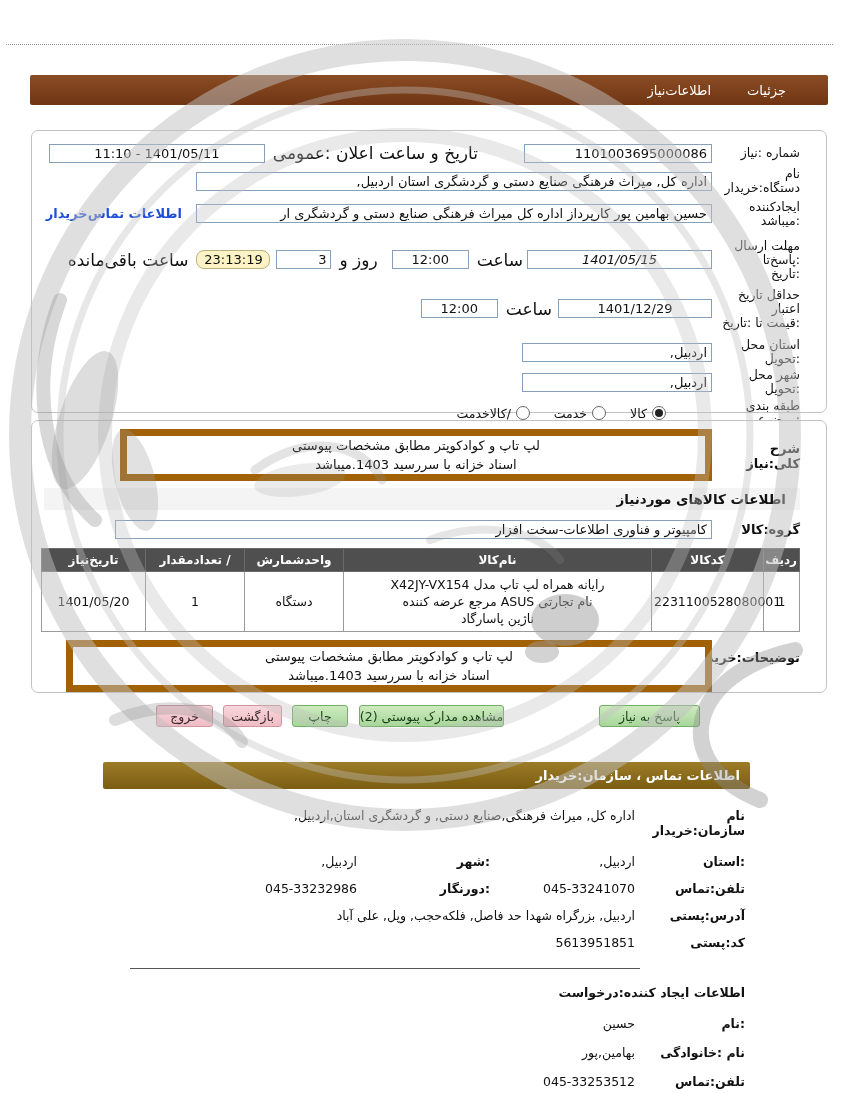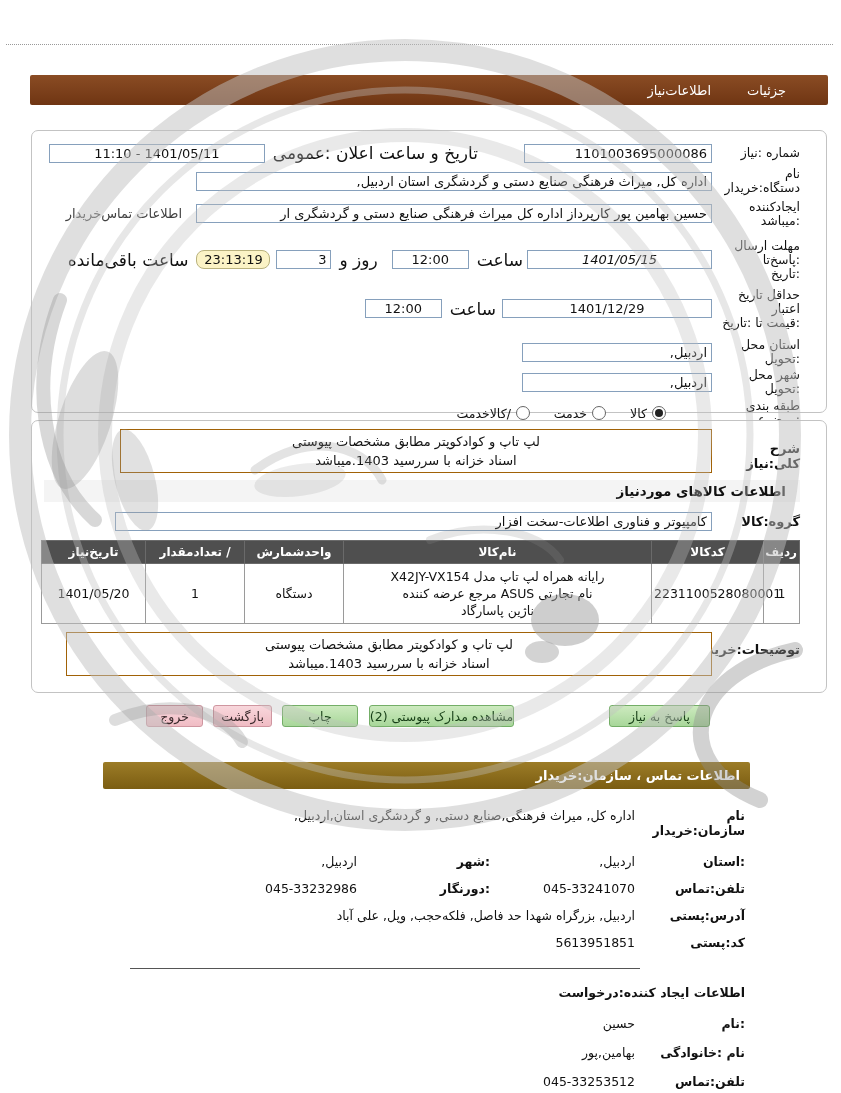--- a/index.html
+++ b/index.html
@@ -23,33 +23,33 @@
   .flabel{flex:0 0 88px;width:88px;text-align:right;font-size:12.5px;line-height:14px;color:#111;}
   .flabel.two{align-self:flex-start;padding-top:1px;}
   .blabel{flex:0 0 88px;width:88px;text-align:right;font-size:13px;font-weight:bold;line-height:15px;}
   .midlabel{font-size:17px;white-space:nowrap;}
 
   .inp{height:19px;border:1px solid #86a0bc;background:#fff;box-sizing:border-box;display:flex;
        align-items:center;padding:0 4px;font-size:13px;white-space:nowrap;overflow:hidden;}
   .inp.ltr{direction:ltr;justify-content:flex-end;}
   .inp.center{justify-content:center;}
   .inp.hl{background:#fbf3c6;border-color:#b9b27e;}
-  .link{color:#404040;font-size:13px;cursor:pointer;white-space:nowrap;}
+  .link{color:#1d4ed8;font-size:13px;cursor:pointer;white-space:nowrap;font-weight:bold;}
 
   .radio{width:12px;height:12px;border:1px solid #666;border-radius:50%;background:#fff;
          position:relative;flex:0 0 12px;cursor:pointer;margin-left:5px;}
   .radio.checked::after{content:"";position:absolute;top:2px;left:2px;right:2px;bottom:2px;
          background:#222;border-radius:50%;}
   .optlabel{font-size:12.5px;margin-left:24px;white-space:nowrap;}
   .checkbox{width:13px;height:13px;border:1px solid #666;background:#fff;flex:0 0 13px;cursor:pointer;
          text-align:center;line-height:12px;font-size:11px;color:#222;margin-left:6px;}
   .longnote{font-size:12.3px;white-space:nowrap;}
 
   
-  .textarea{border:1px solid #a16207;min-height:44px;box-sizing:border-box;display:flex;
+  .textarea{border:7px solid #a16207;min-height:44px;box-sizing:border-box;display:flex;
             flex-direction:column;justify-content:center;align-items:center;font-size:13px;
             line-height:19px;cursor:text;background:#fff;}
   .desc-box{width:592px;margin-left:0;}
   .note-box{width:646px;}
   .items-title{background:#f4f4f4;height:22px;line-height:22px;font-weight:bold;font-size:13.5px;
                text-align:right;padding-right:14px;margin:7px 0 8px;}
   .goods-table{width:758px;border-collapse:collapse;table-layout:fixed;margin-top:8px;}
   .goods-table th{background:#4f4f4f;color:#fff;font-size:12px;font-weight:bold;height:22px;
                   border:1px solid #6a6a6a;padding:0 2px;}
   .goods-table td{border:1px solid #9a9a9a;font-size:12.5px;text-align:center;padding:4px 2px;
@@ -57,21 +57,21 @@
 
   
   .btnrow{position:absolute;top:705px;left:30px;width:796px;display:flex;justify-content:center;
           align-items:center;z-index:2;}
   .btn{height:22px;display:flex;align-items:center;justify-content:center;font-size:12.5px;
        border-radius:3px;cursor:pointer;box-sizing:border-box;white-space:nowrap;}
   .btn.green{background:linear-gradient(180deg,#cdeabf,#a8d79a);border:1px solid #74ae67;color:#173f17;}
   .btn.pink{background:linear-gradient(180deg,#f8d7dc,#f0bcc4);border:1px solid #cf96a0;color:#3a2a2c;}
   .b-answer{width:101px;margin-left:95px;}
   .b-docs{width:145px;margin-left:11px;}
-  .b-print{width:76px;margin-left:10px;}
+  .b-print{width:56px;margin-left:10px;}
   .b-back{width:59px;margin-left:10px;}
   .b-exit{width:57px;}
 
   
   .goldbar{position:absolute;top:762px;left:103px;width:647px;height:27px;box-sizing:border-box;
            background:linear-gradient(180deg,#9c7c27,#7b5d12);color:#fff;font-weight:bold;
            font-size:13px;display:flex;align-items:center;padding-right:10px;z-index:2;border-radius:2px;}
 
   
   .contact{position:absolute;top:808px;left:30px;width:715px;font-size:12.5px;z-index:2;}
@@ -135,21 +135,21 @@
       <div class="inp ltr" style="width:55px;margin-left:6px;">3</div>
       <div class="inp hl ltr center" style="width:74px;margin-left:8px;border-radius:8px;">23:13:19</div>
       <span class="midlabel">ساعت باقی‌مانده</span>
     </div>
 
     <div class="frow" style="margin-bottom:8px;">
       <span class="flabel two">
         <span>حداقل  تاریخ اعتبار</span><br>
         <span>:قیمت تا :تاریخ</span>
       </span>
-      <div class="inp ltr center" style="width:210px;margin-left:6px;">1401/12/29</div>
+      <div class="inp ltr center" style="width:154px;margin-left:6px;">1401/12/29</div>
       <span class="midlabel" style="margin-left:8px;">ساعت</span>
       <div class="inp ltr center" style="width:77px;">12:00</div>
     </div>
 
     <div class="frow" style="margin-bottom:2px;">
       <span class="flabel">استان محل :تحویل</span>
       <div class="inp" style="width:190px;">اردبیل,</div>
     </div>
 
     <div class="frow" style="margin-bottom:3px;">

